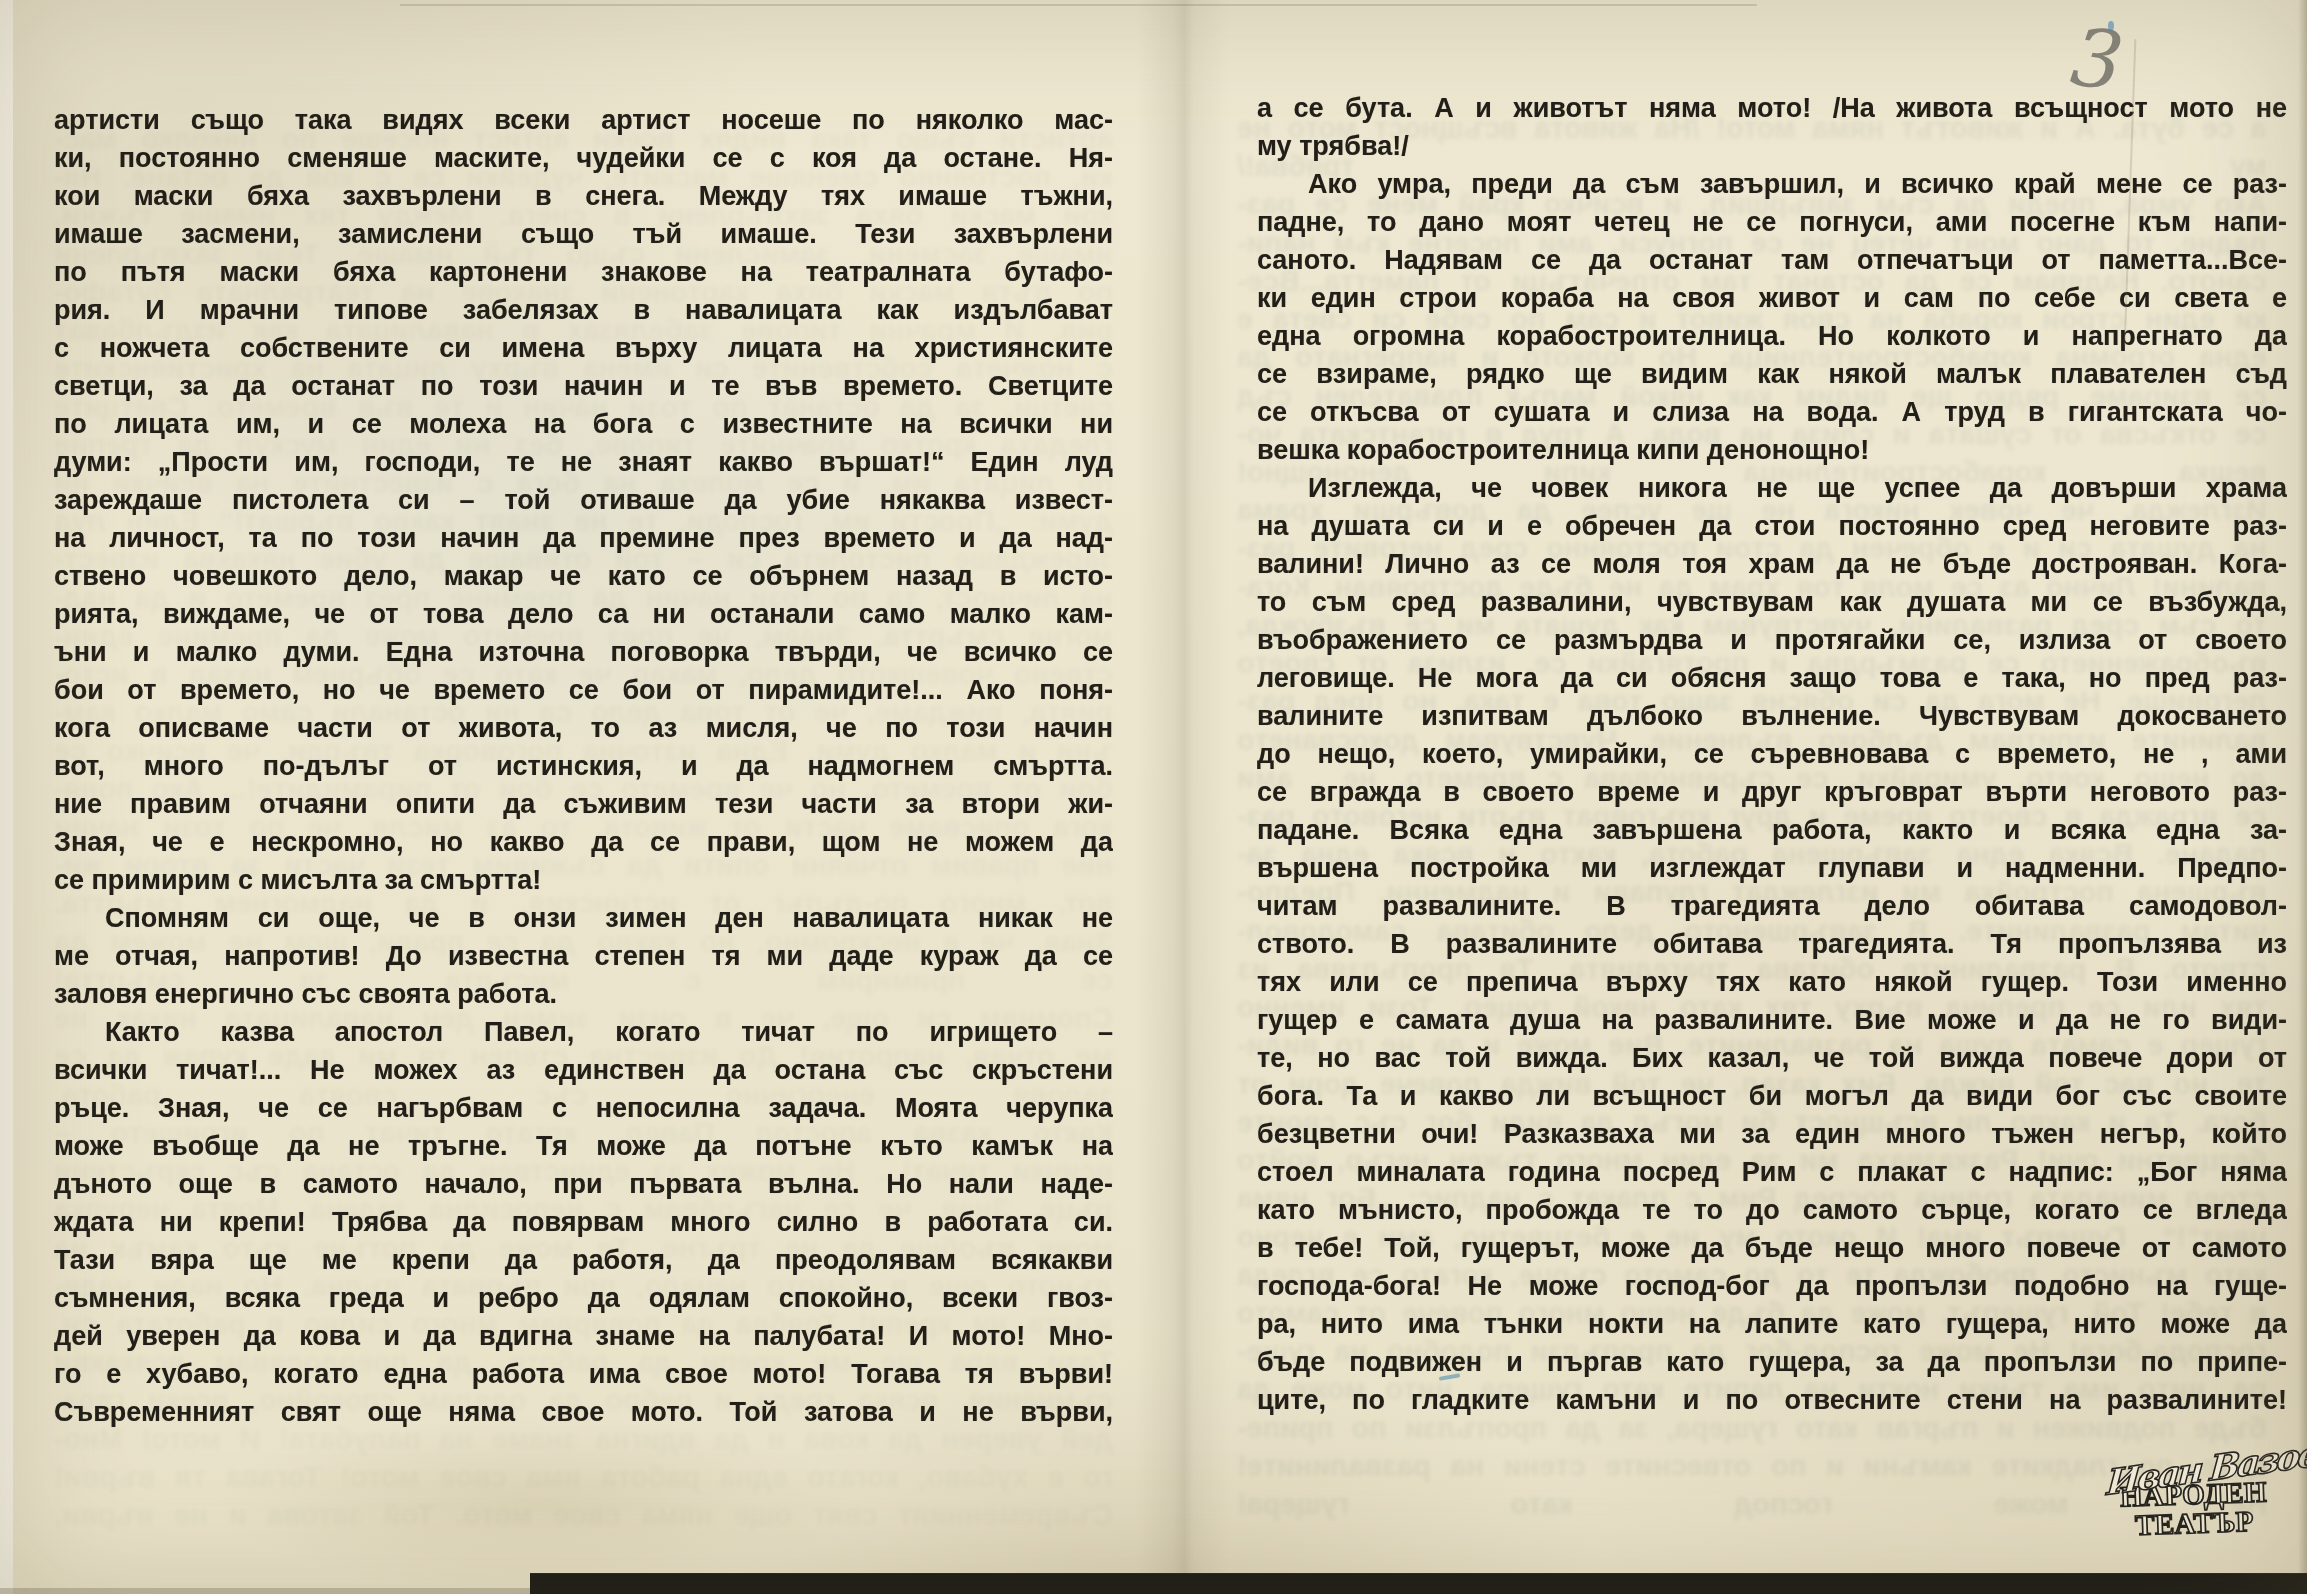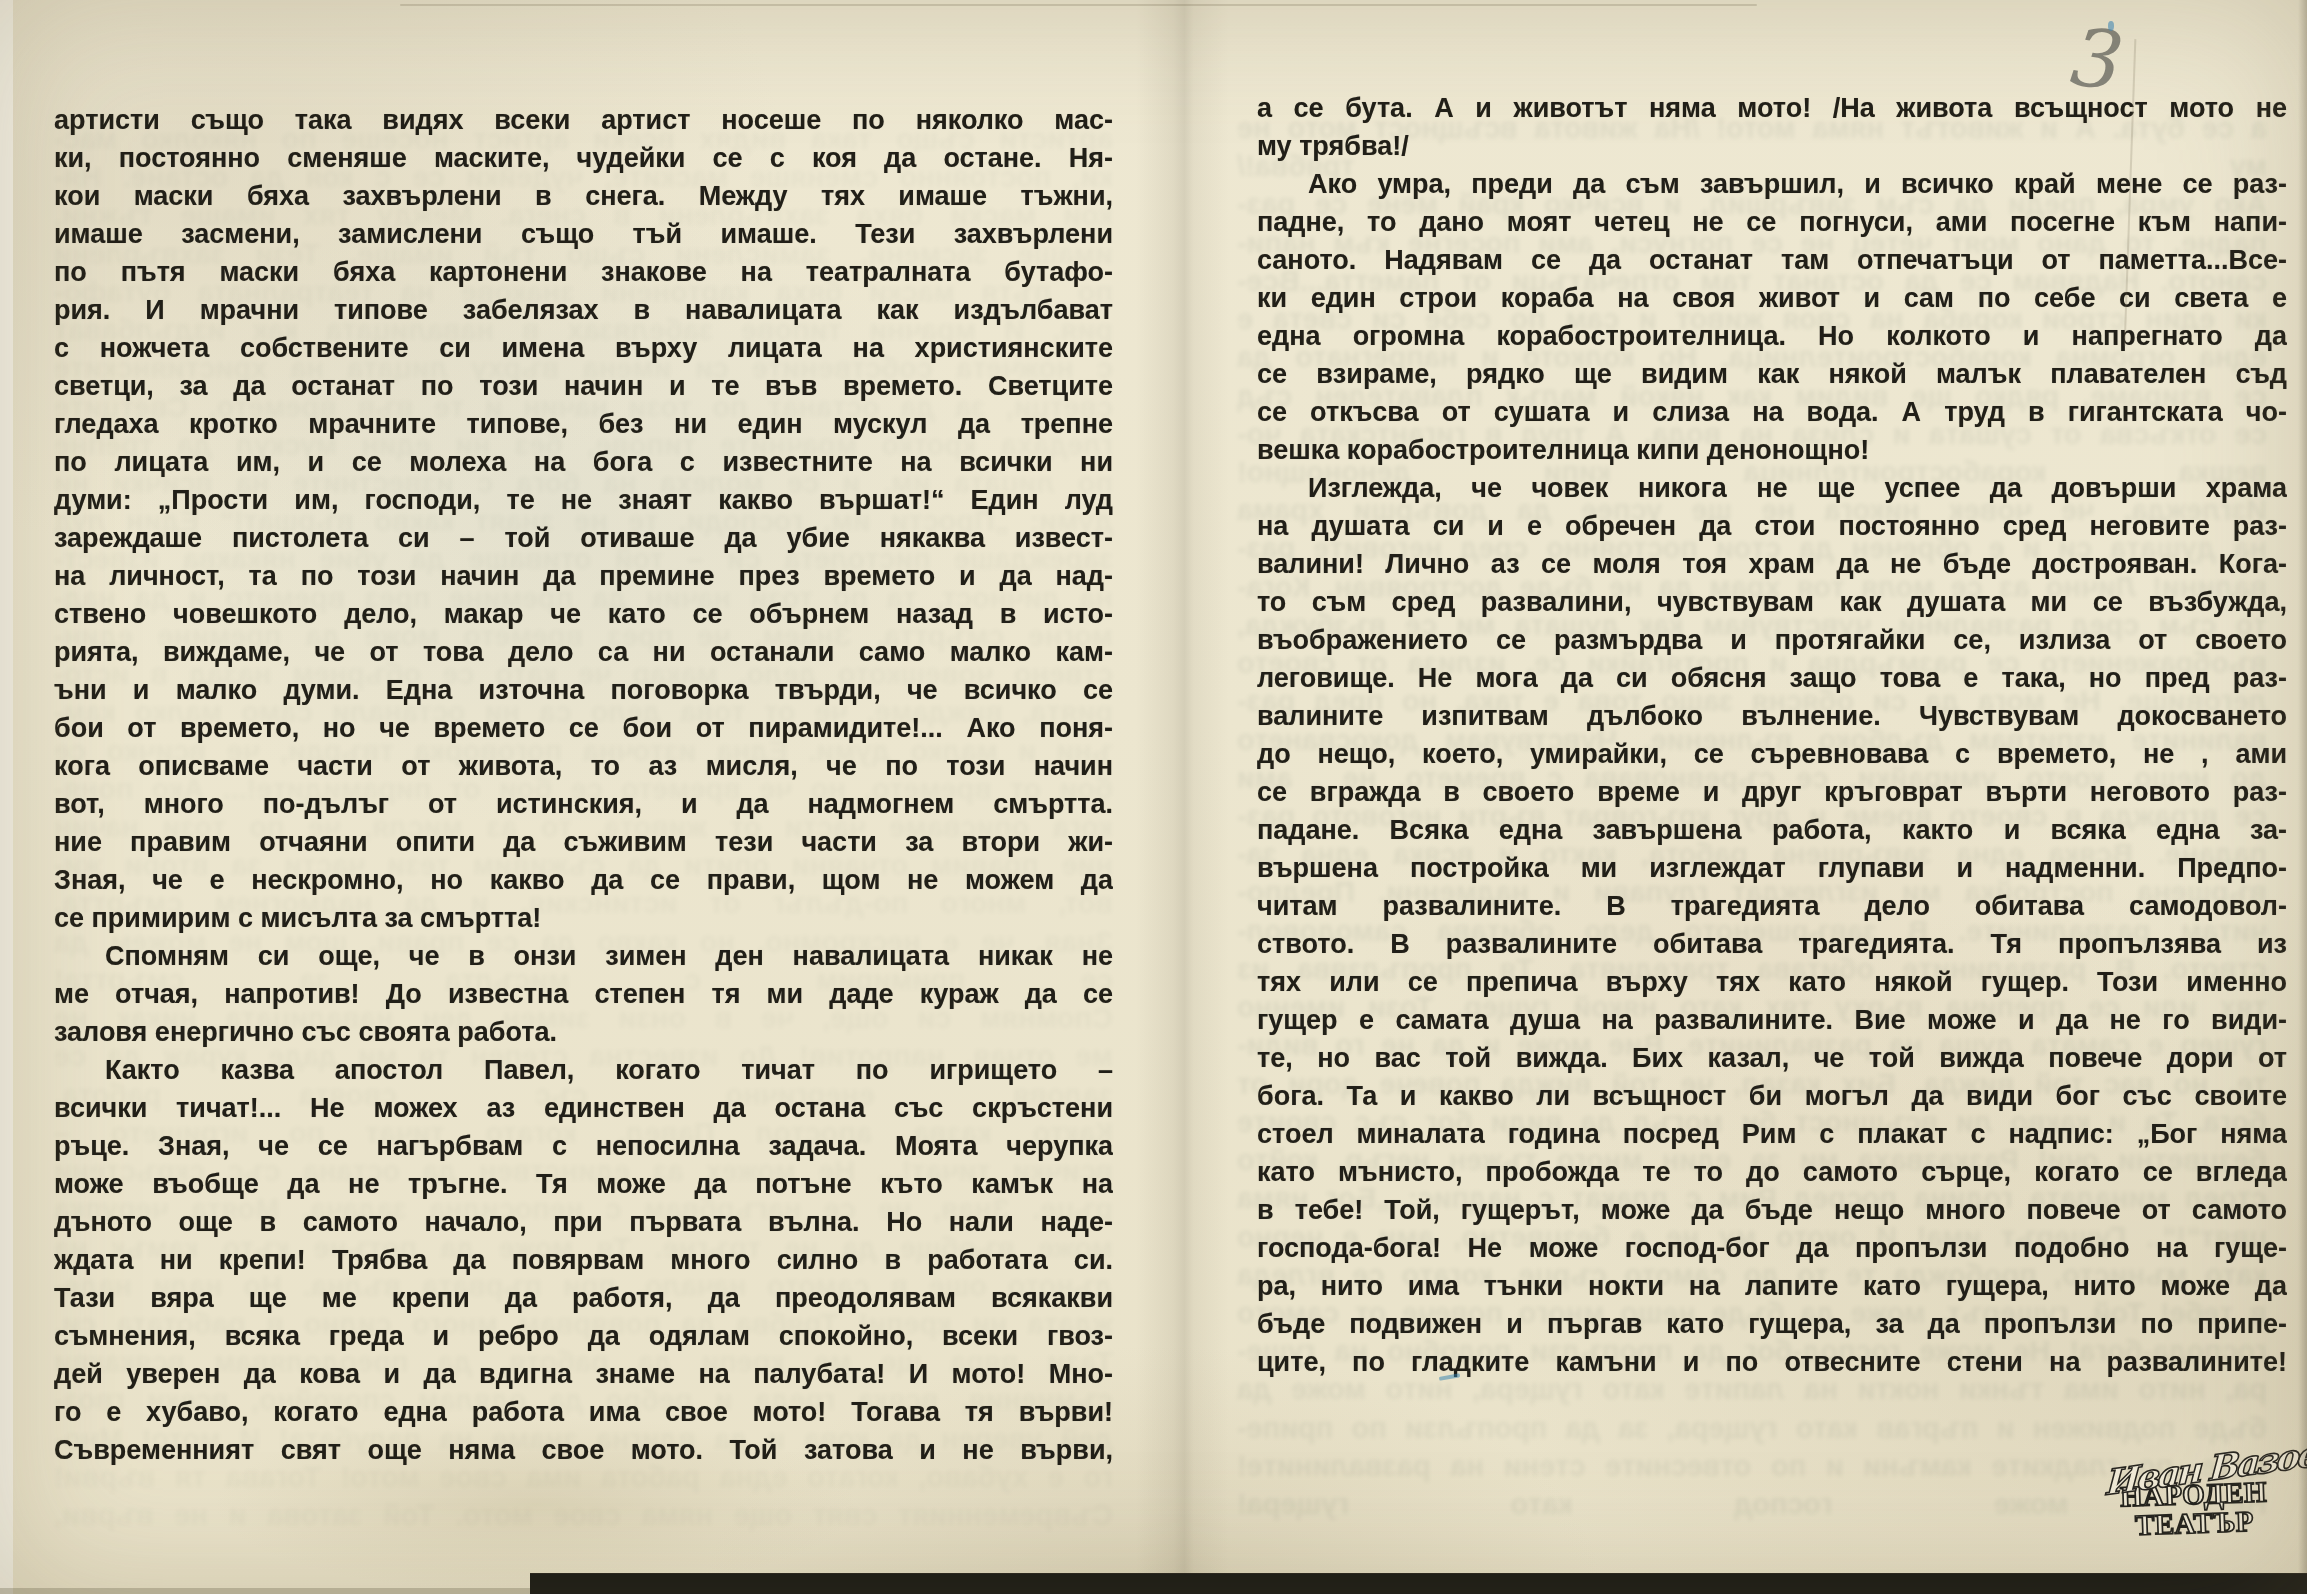--- a/index.html
+++ b/index.html
@@ -140,21 +140,20 @@
 
   <div id="left-col" class="page-col">
       <div class="tline">артисти също така видях всеки артист носеше по няколко мас-</div>
       <div class="tline">ки, постоянно сменяше маските, чудейки се с коя да остане. Ня-</div>
       <div class="tline">кои маски бяха захвърлени в снега. Между тях имаше тъжни,</div>
       <div class="tline">имаше засмени, замислени също тъй имаше. Тези захвърлени</div>
       <div class="tline">по пътя маски бяха картонени знакове на театралната бутафо-</div>
       <div class="tline">рия. И мрачни типове забелязах в навалицата как издълбават</div>
       <div class="tline">с ножчета собствените си имена върху лицата на християнските</div>
       <div class="tline">светци, за да останат по този начин и те във времето. Светците</div>
-      <div class="tline">гледаха кротко мрачните типове, без ни един мускул да трепне</div>
       <div class="tline">по лицата им, и се молеха на бога с известните на всички ни</div>
       <div class="tline">думи: „Прости им, господи, те не знаят какво вършат!“ Един луд</div>
       <div class="tline">зареждаше пистолета си – той отиваше да убие някаква извест-</div>
       <div class="tline">на личност, та по този начин да премине през времето и да над-</div>
       <div class="tline">ствено човешкото дело, макар че като се обърнем назад в исто-</div>
       <div class="tline">рията, виждаме, че от това дело са ни останали само малко кам-</div>
       <div class="tline">ъни и малко думи. Една източна поговорка твърди, че всичко се</div>
       <div class="tline">бои от времето, но че времето се бои от пирамидите!... Ако поня-</div>
       <div class="tline">кога описваме части от живота, то аз мисля, че по този начин</div>
       <div class="tline">вот, много по-дълъг от истинския, и да надмогнем смъртта.</div>
@@ -197,20 +196,21 @@
       <div class="tline">до нещо, което, умирайки, се съревновава с времето, не , ами</div>
       <div class="tline">се вгражда в своето време и друг кръговрат върти неговото раз-</div>
       <div class="tline">падане. Всяка една завършена работа, както и всяка една за-</div>
       <div class="tline">вършена постройка ми изглеждат глупави и надменни. Предпо-</div>
       <div class="tline">читам развалините. В трагедията дело обитава самодовол-</div>
       <div class="tline">ството. В развалините обитава трагедията. Тя пропълзява из</div>
       <div class="tline">тях или се препича върху тях като някой гущер. Този именно</div>
       <div class="tline">гущер е самата душа на развалините. Вие може и да не го види-</div>
       <div class="tline">те, но вас той вижда. Бих казал, че той вижда повече дори от</div>
       <div class="tline">бога. Та и какво ли всъщност би могъл да види бог със своите</div>
+      <div class="tline">безцветни очи! Разказваха ми за един много тъжен негър, който</div>
       <div class="tline">стоел миналата година посред Рим с плакат с надпис: „Бог няма</div>
       <div class="tline">като мънисто, пробожда те то до самото сърце, когато се вгледа</div>
       <div class="tline">в тебе! Той, гущерът, може да бъде нещо много повече от самото</div>
       <div class="tline">господа-бога! Не може господ-бог да пропълзи подобно на гуще-</div>
       <div class="tline">ра, нито има тънки нокти на лапите като гущера, нито може да</div>
       <div class="tline">бъде подвижен и пъргав като гущера, за да пропълзи по припе-</div>
       <div class="tline">ците, по гладките камъни и по отвесните стени на развалините!</div>
     </div>
 
   <div id="pencil-number">3</div>

